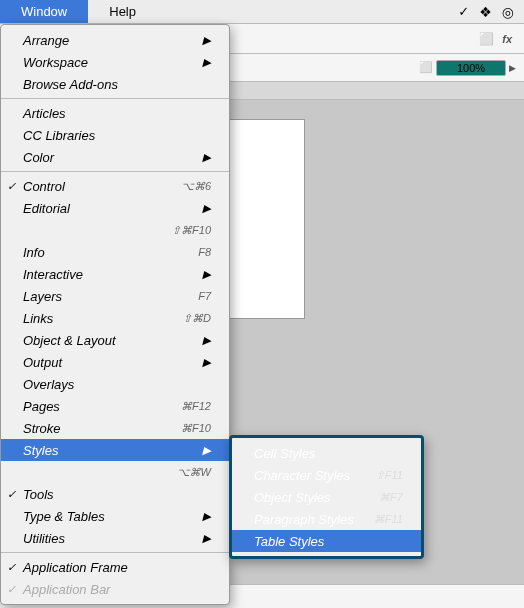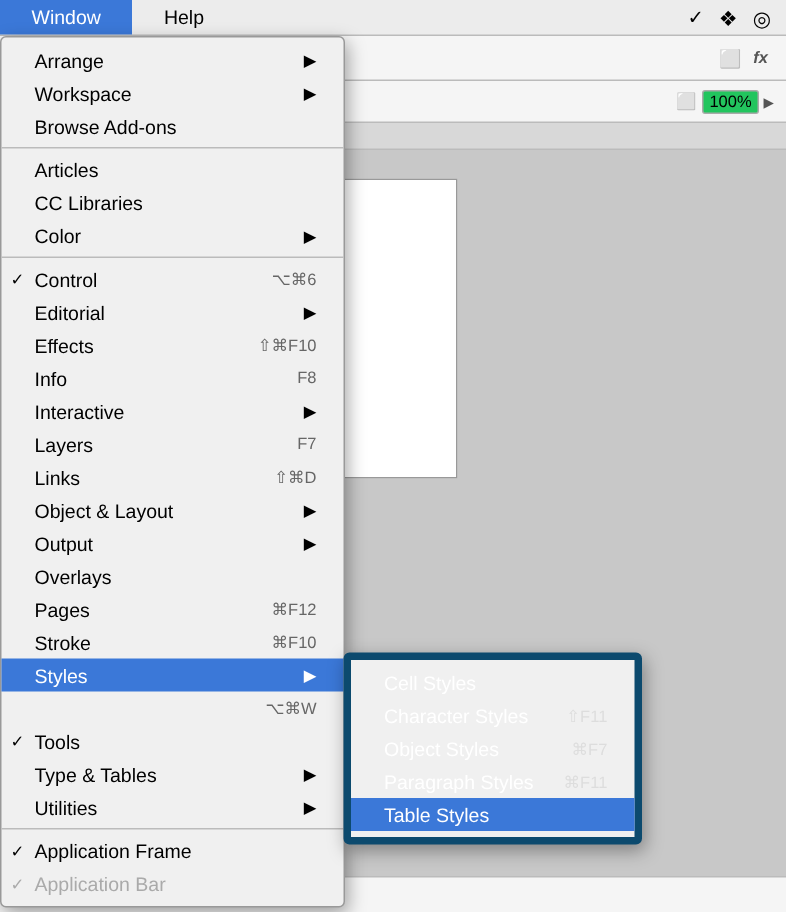--- a/index.html
+++ b/index.html
@@ -168,21 +168,21 @@
       background: #bbb;
       margin: 3px 0;
     }
 
     
     .submenu {
       position: absolute;
       top: -4px;
       left: 100%;
       background: #f0f0f0;
-      border: 5px solid #0c4a6e;
+      border: 3px solid #0c4a6e;
       border-radius: 4px;
       box-shadow: 2px 4px 12px rgba(0,0,0,0.35);
       min-width: 200px;
       z-index: 300;
       padding: 4px 0;
     }
     .submenu .menu-item.active {
       background: #3b78d8;
       color: white;
     }
@@ -218,21 +218,21 @@
     <span style="font-size:12px; color:#555;">⬜</span>
     <span style="font-size:11px; color:#555; font-style:italic; font-weight:bold;">fx</span>
   </div>
 </div>
 
 <div class="toolbar2">
   <div style="display:flex; align-items:center; background:#333; width:80px; height:16px; border-radius:1px;"></div>
   <span style="font-size:9px; color:#555;">▼</span>
   <div style="display:flex; align-items:center; gap:3px; margin-left:auto;">
     <span style="font-size:11px; color:#555;">⬜</span>
-    <div style="display:flex; align-items:center; background:#22c55e; border:1px solid #aaa; border-radius:2px; padding:1px 4px; font-size:11px;">
+    <div style="display:flex; align-items:center; background:#0f766e; border:1px solid #aaa; border-radius:2px; padding:1px 20px; font-size:11px;">
       <span>100%</span>
     </div>
     <span style="font-size:9px; color:#555;">▶</span>
   </div>
 </div>
 
 <div class="ruler">
   <span class="ruler-mark">42</span>
   <span class="ruler-mark">48</span>
   <span class="ruler-mark">54</span>
@@ -247,21 +247,21 @@
       <div style="position:absolute; bottom:-4px; left:-4px; width:8px; height:8px; background:#fff; border:1px solid #5599ff;"></div>
       <div style="position:absolute; bottom:-4px; right:-4px; width:8px; height:8px; background:#fff; border:1px solid #5599ff;"></div>
       <div style="position:absolute; top:-4px; left:50%; transform:translateX(-50%); width:8px; height:8px; background:#fff; border:1px solid #5599ff;"></div>
       <div style="position:absolute; bottom:-4px; left:50%; transform:translateX(-50%); width:8px; height:8px; background:#fff; border:1px solid #5599ff;"></div>
       <div style="position:absolute; top:50%; left:-4px; transform:translateY(-50%); width:8px; height:8px; background:#5599ff; border:1px solid #5599ff;"></div>
       <div style="position:absolute; top:50%; right:-4px; transform:translateY(-50%); width:8px; height:8px; background:#ffcc00; border:1px solid #ccaa00;"></div>
     </div>
   </div>
 </div>
 
-<div class="dropdown-menu" style="left: 0; top: 24px; width: 230px;">
+<div class="dropdown-menu" style="left: 0; top: 24px; width: 230px; font-style: italic;">
 
   <div class="menu-item">
     <span class="menu-item-label">Arrange</span>
     <span class="arrow">▶</span>
   </div>
 
   <div class="menu-item">
     <span class="menu-item-label">Workspace</span>
     <span class="arrow">▶</span>
   </div>
@@ -290,21 +290,20 @@
     <span class="menu-item-label">Control</span>
     <span class="shortcut">⌥⌘6</span>
   </div>
 
   <div class="menu-item">
     <span class="menu-item-label">Editorial</span>
     <span class="arrow">▶</span>
   </div>
 
   <div class="menu-item">
-    <span class="menu-item-label">Effects</span>
     <span class="shortcut">⇧⌘F10</span>
   </div>
 
   <div class="menu-item">
     <span class="menu-item-label">Info</span>
     <span class="shortcut">F8</span>
   </div>
 
   <div class="menu-item">
     <span class="menu-item-label">Interactive</span>

